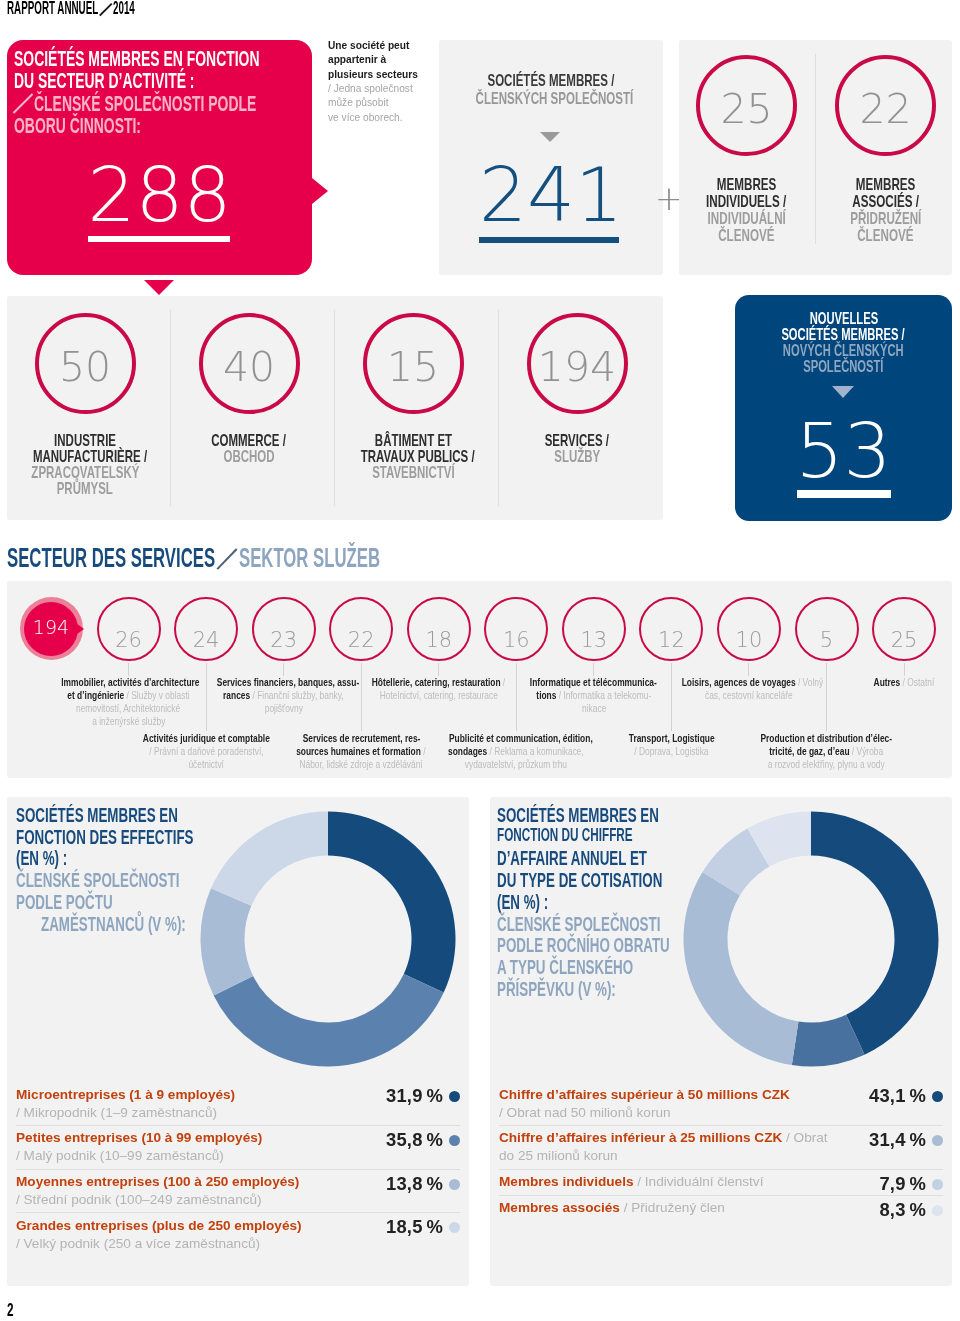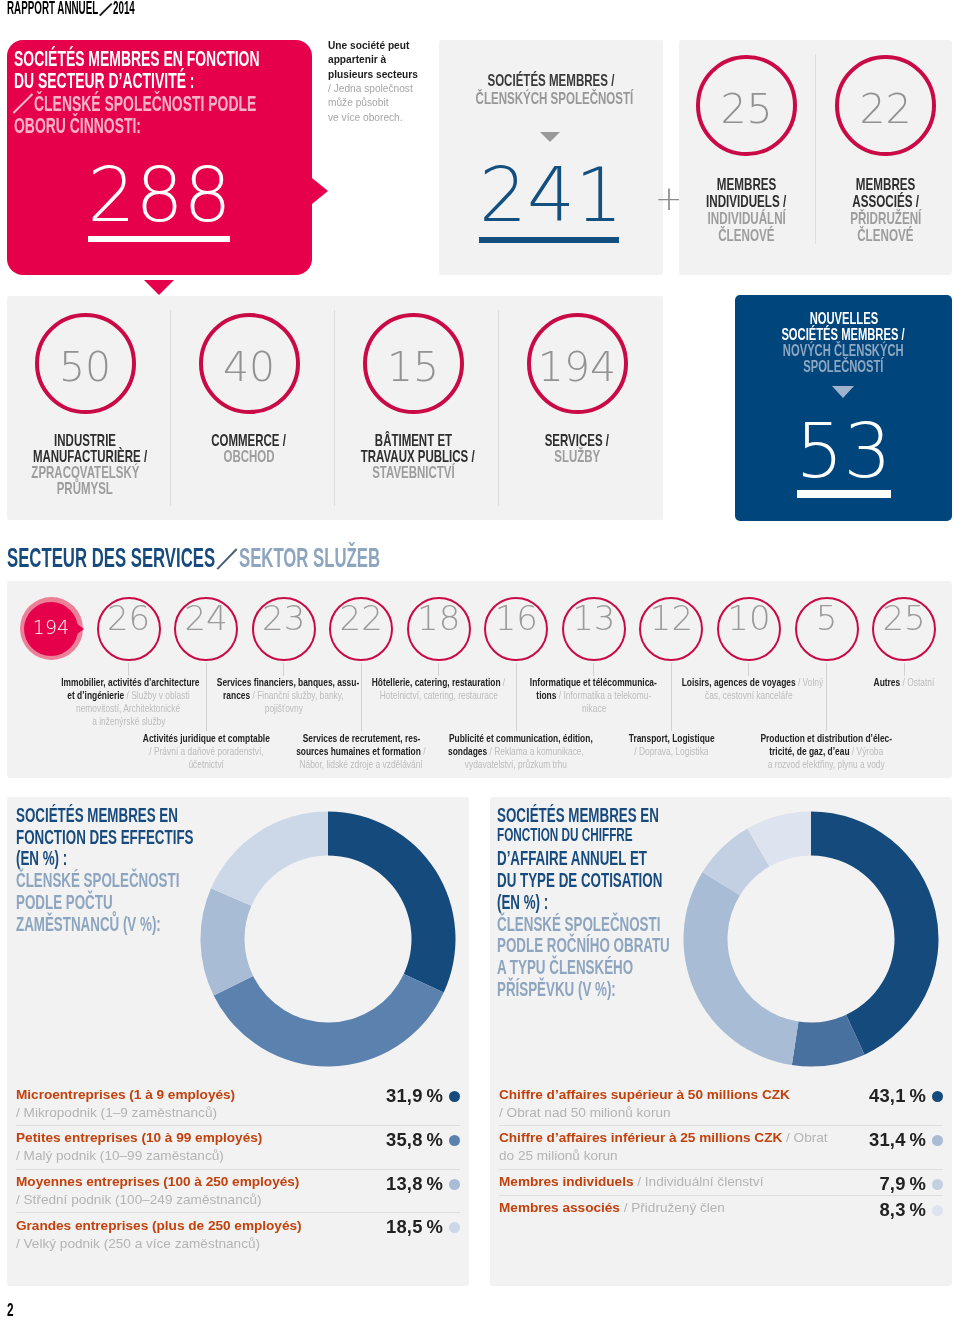--- a/index.html
+++ b/index.html
@@ -23,21 +23,21 @@
   
   .hdr{position:absolute;left:7px;top:-1px;height:19px;line-height:19px;}
   .hdrsl{display:inline-block;position:relative;width:15px;height:14px;
          vertical-align:top;top:0px;}
   .hdrsl::before{content:"";position:absolute;left:7px;top:2px;width:1.5px;height:16.5px;
          background:#1a1a1a;transform:rotate(45deg);}
 
   
   .panel{position:absolute;background:#f2f2f2;border-radius:3px;}
   .panel-red{position:absolute;background:#e6004b;border-radius:16px;}
-  .panel-blue{position:absolute;background:#00457c;border-radius:5px;}
+  .panel-blue{position:absolute;background:#00457c;border-radius:14px;}
 
   .tri{position:absolute;width:0;height:0;border-left:15px solid transparent;
        border-right:15px solid transparent;}
   .tri-red{border-top:15px solid #e6004b;}
   .tri-gray{border-left-width:10.3px;border-right-width:10.3px;border-top:10.3px solid #9a9a9a;}
   .tri-blue{border-left-width:11.5px;border-right-width:11.5px;border-top:12px solid #9fb4cc;}
   .tri-right{position:absolute;width:0;height:0;border-top:13px solid transparent;
              border-bottom:13px solid transparent;border-left:16px solid #e6004b;}
 
   
@@ -100,21 +100,21 @@
   .sect span.cond.cz{color:#8da5bf;}
   .sect .sl{display:inline-block;position:relative;width:24px;height:22px;
             vertical-align:top;top:0px;}
   .sect .sl::before{content:"";position:absolute;left:11px;top:0px;width:1.8px;height:28px;
             background:#4e5f79;transform:rotate(44deg);}
 
   
   .sc{position:absolute;border-radius:50%;box-sizing:border-box;
       border:2.3px solid #c90a46;z-index:3;background:transparent;}
   .sc>span{position:absolute;left:0;width:100%;text-align:center;
-           font-size:34px;line-height:1;color:#9b9b9b;top:2px;}
+           font-size:21px;line-height:1;color:#9b9b9b;top:31px;}
   .sc-active{border:none;background:#e6004b;}
   .sc-active>span{color:#ffffff;font-size:19px;top:16px;}
   .halo{position:absolute;border-radius:50%;background:#ec8098;z-index:1;}
   .tri-side{position:absolute;width:0;height:0;border-top:8px solid transparent;
             border-bottom:8px solid transparent;border-left:11px solid #e6004b;z-index:2;}
   .conn{position:absolute;width:1px;background:#d2d2d2;}
   .slab{position:absolute;text-align:center;line-height:0;}
   .slab .sline{height:13.1px;white-space:nowrap;}
   .slab .sline>span{font-size:10.5px;display:inline-block;line-height:1.45;
                     transform:scaleX(0.80);transform-origin:center top;
@@ -366,21 +366,21 @@
 
 <div class="panel" style="left:7px;top:797px;width:462px;height:489px;"></div>
 <div class="panel" style="left:490px;top:797px;width:462px;height:489px;"></div>
 
 <div class="dtitle" style="left:16px;top:804px;" id="dt0">
       <div class="cline l" style="font-size:20.5px;"><span>SOCIÉTÉS MEMBRES EN</span></div>
       <div class="cline l" style="font-size:20.5px;"><span>FONCTION DES EFFECTIFS</span></div>
       <div class="cline l" style="font-size:20.5px;"><span>(EN %) :</span></div>
       <div class="cline l cz" style="font-size:20.5px;"><span>ČLENSKÉ SPOLEČNOSTI</span></div>
       <div class="cline l cz" style="font-size:20.5px;"><span>PODLE POČTU</span></div>
-      <div class="cline l cz" style="font-size:20.5px;"><span>ZAMĚSTNANCŮ (V %):</span></div>
+      <div class="cline l cz" style="font-size:20.5px;text-align:center;"><span>ZAMĚSTNANCŮ (V %):</span></div>
     </div>
 <div class="dtitle" style="left:497px;top:804px;" id="dt1">
       <div class="cline l" style="font-size:20.5px;"><span>SOCIÉTÉS MEMBRES EN</span></div>
       <div class="cline l" style="font-size:18px;"><span>FONCTION DU CHIFFRE</span></div>
       <div class="cline l" style="font-size:20.5px;"><span>D’AFFAIRE ANNUEL ET</span></div>
       <div class="cline l" style="font-size:20.5px;"><span>DU TYPE DE COTISATION</span></div>
       <div class="cline l" style="font-size:20.5px;"><span>(EN %) :</span></div>
       <div class="cline l cz" style="font-size:20.5px;"><span>ČLENSKÉ SPOLEČNOSTI</span></div>
       <div class="cline l cz" style="font-size:20.5px;"><span>PODLE ROČNÍHO OBRATU</span></div>
       <div class="cline l cz" style="font-size:20.5px;"><span>A TYPU ČLENSKÉHO</span></div>

